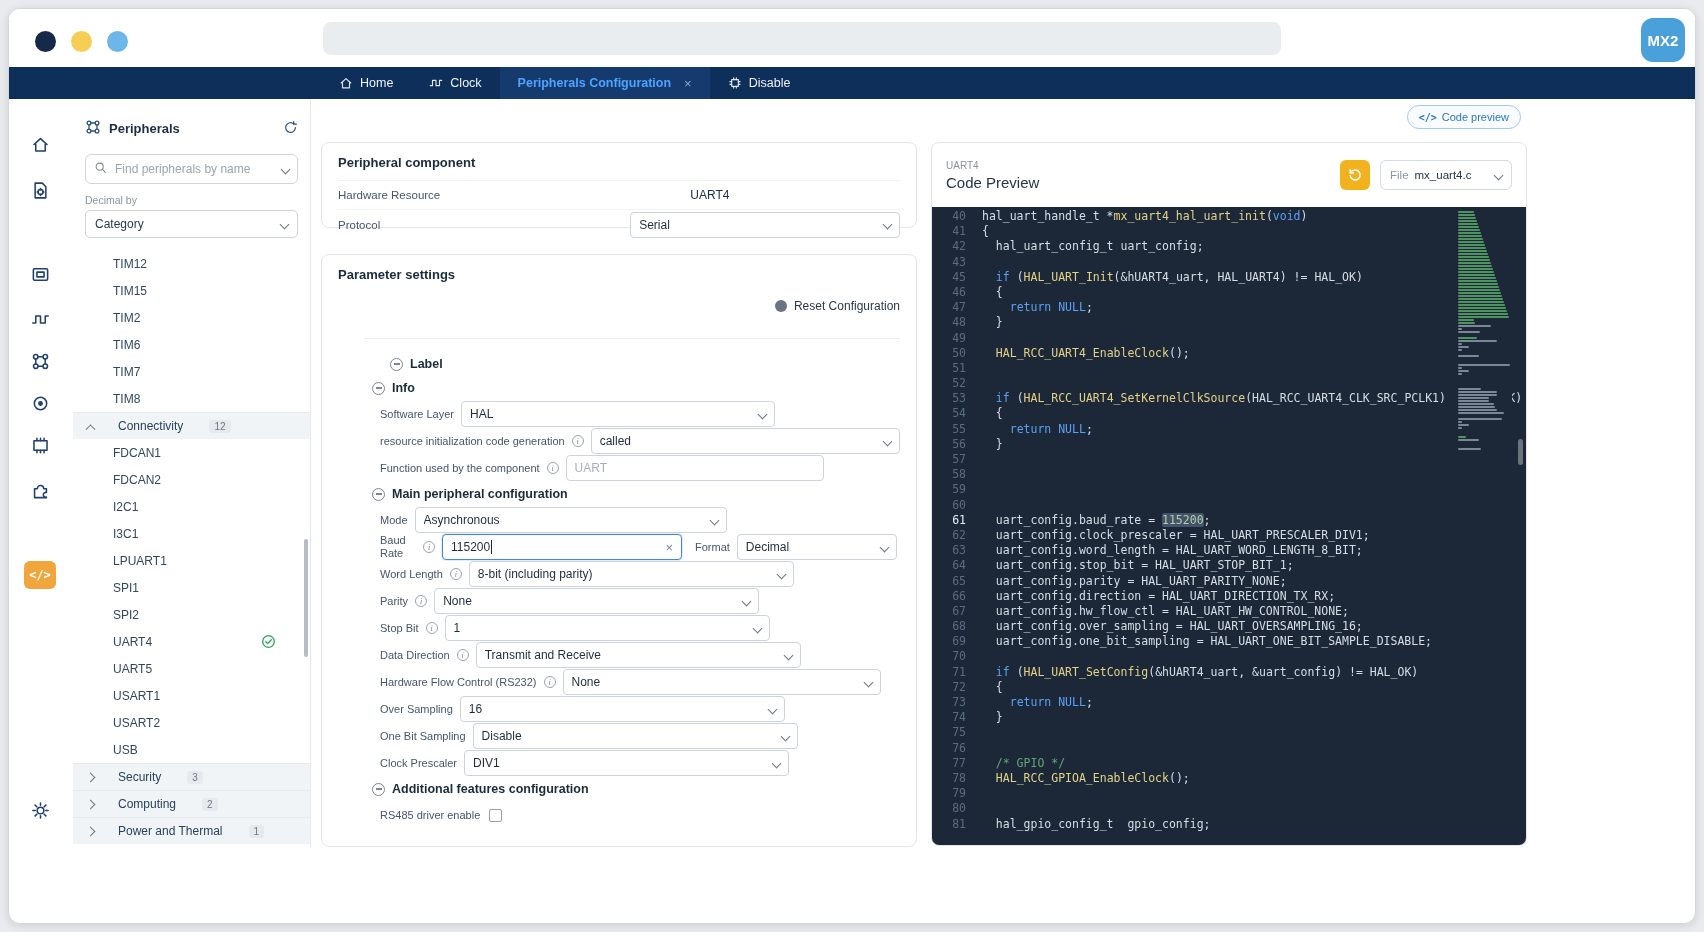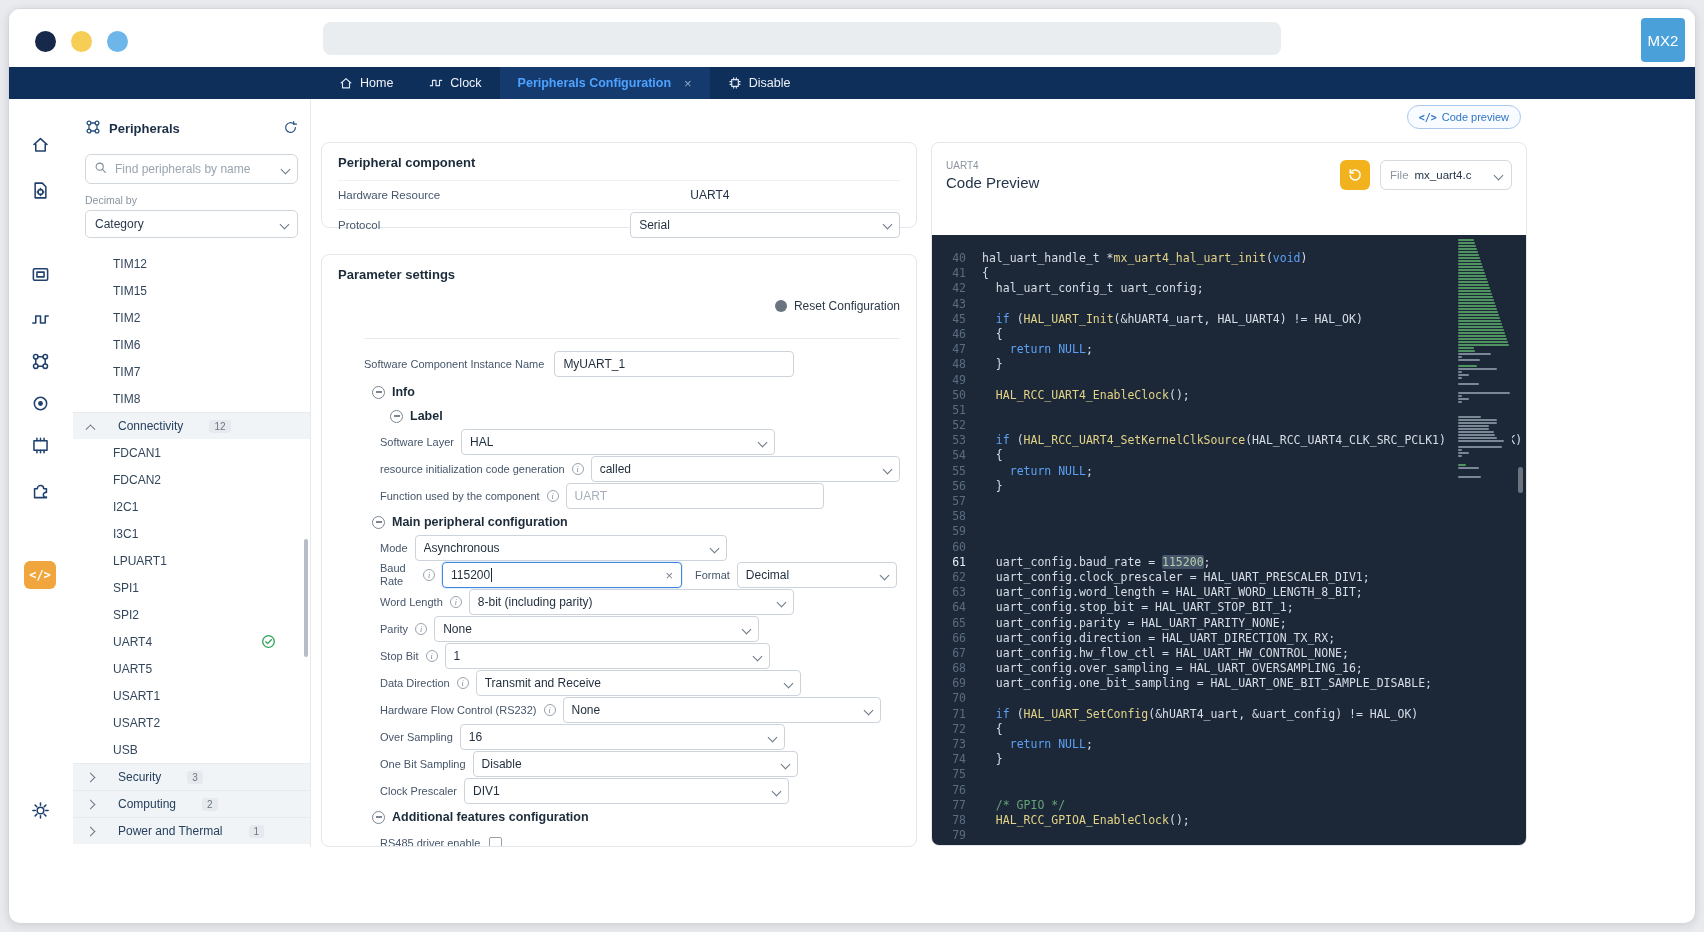--- a/index.html
+++ b/index.html
@@ -8,22 +8,22 @@
 
   .window{position:absolute;left:8px;top:8px;width:1688px;height:916px;background:#fff;
     border:1px solid #d3d7db;border-radius:12px;overflow:hidden;box-shadow:0 2px 10px rgba(0,0,0,.12);}
 
   
   .titlebar{position:relative;height:58px;background:#fff;}
   .dots{position:absolute;left:26px;top:22px;display:flex;gap:15px;}
   .dot{width:21px;height:21px;border-radius:50%;}
   .dot.d1{background:#16294b}.dot.d2{background:#f7ce55}.dot.d3{background:#6cb6e9}
   .urlbar{position:absolute;left:314px;top:13px;width:958px;height:33px;background:#eaedf0;border-radius:8px;}
-  .mx2{position:absolute;right:10px;top:9px;width:44px;height:44px;background:#4aa0d8;border-radius:4px;
-    color:#fff;font-weight:normal;font-size:15px;display:flex;align-items:center;justify-content:center;}
+  .mx2{position:absolute;right:10px;top:9px;width:44px;height:44px;background:#4aa0d8;border-radius:12px;
+    color:#fff;font-weight:bold;font-size:15px;display:flex;align-items:center;justify-content:center;}
 
   
   .navbar{height:32px;background:#0e2f5a;display:flex;align-items:stretch;padding-left:312px;}
   .tab{display:flex;align-items:center;gap:7px;padding:0 18px;color:#eef2f8;font-size:12.5px;cursor:default;}
   .tab .t-ic{display:flex;color:#dfe7f2;}
   .tab .t-ic svg{width:14px;height:14px;}
   .tab.active{background:#143a6e;color:#4fa3ff;font-weight:bold;}
   .tab .t-x{color:#93a9c7;font-weight:normal;font-size:13px;margin-left:6px;}
 
   
@@ -113,21 +113,21 @@
   .ch-left{display:flex;flex-direction:column;gap:3px;}
   .ch-peri{font-size:10px;color:#8a94a0;}
   .ch-title{font-size:15px;color:#25354a;font-weight:500;}
   .yellow-btn{margin-left:auto;width:30px;height:30px;background:#f2b21d;border-radius:6px;display:flex;align-items:center;justify-content:center;}
   .yellow-btn svg{width:16px;height:16px;}
   .file-sel{margin-left:10px;height:30px;border:1px solid #d5dade;border-radius:6px;display:flex;align-items:center;gap:6px;padding:0 9px;width:132px;}
   .file-sel .fl{font-size:11.5px;color:#8a94a0;}
   .file-sel .fv{font-size:11.5px;color:#25354a;}
   .file-sel .chev{margin-left:auto;}
 
-  .editor{flex:1;background:#1c2838;position:relative;overflow:hidden;padding-top:16px;margin-top:28px;}
+  .editor{flex:1;background:#1c2838;position:relative;overflow:hidden;padding-top:2px;}
   .cl{display:flex;height:15.2px;line-height:15.2px;font-family:"DejaVu Sans Mono",monospace;font-size:11.5px;white-space:pre;}
   .ln{flex:0 0 34px;text-align:right;color:#5b6c80;margin-right:16px;}
   .cl.cur .ln{color:#e8eef5;}
   .ct{color:#d7dde6;overflow:hidden;}
   .tok-k{color:#5ba0f4;}
   .tok-n{color:#5ba0f4;}
   .tok-c{color:#63a375;}
   .tok-num{color:#b3cfa6;}
   .tok-f{color:#e2d388;}
   .sel-tok{background:#45536a;border-radius:2px;}
@@ -406,34 +406,28 @@
         </div>
       </div>
 
       <div class="card card2">
         <div class="card-title" style="border-bottom:none">Parameter settings</div>
         <div class="reset-btn">
           <span class="reset-dot"></span>
           <span>Reset Configuration</span>
         </div>
         <div class="form-body">
-          <div class="inst-row">
-            <span>Software Component Instance Name</span>
-            <div class="inp">
-              <span class="val">MyUART_1</span>
-            </div>
-          </div>
           <div id="form-rows">
+              <div class="sec sub">
+                <span class="sec-i"></span>
+                <span class="sec-t">Label</span>
+              </div>
               <div class="sec">
                 <span class="sec-i"></span>
                 <span class="sec-t">Info</span>
-              </div>
-              <div class="sec sub">
-                <span class="sec-i"></span>
-                <span class="sec-t">Label</span>
               </div>
               <div class="f-row">
                 <span class="f-label">Software Layer</span>
                 <div class="sel control" data-key="software_layer">
                   <span class="val">HAL</span>
                   <span class="chev"></span>
                 </div>
               </div>
               <div class="f-row">
                 <span class="f-label">resource initialization code generation</span>

